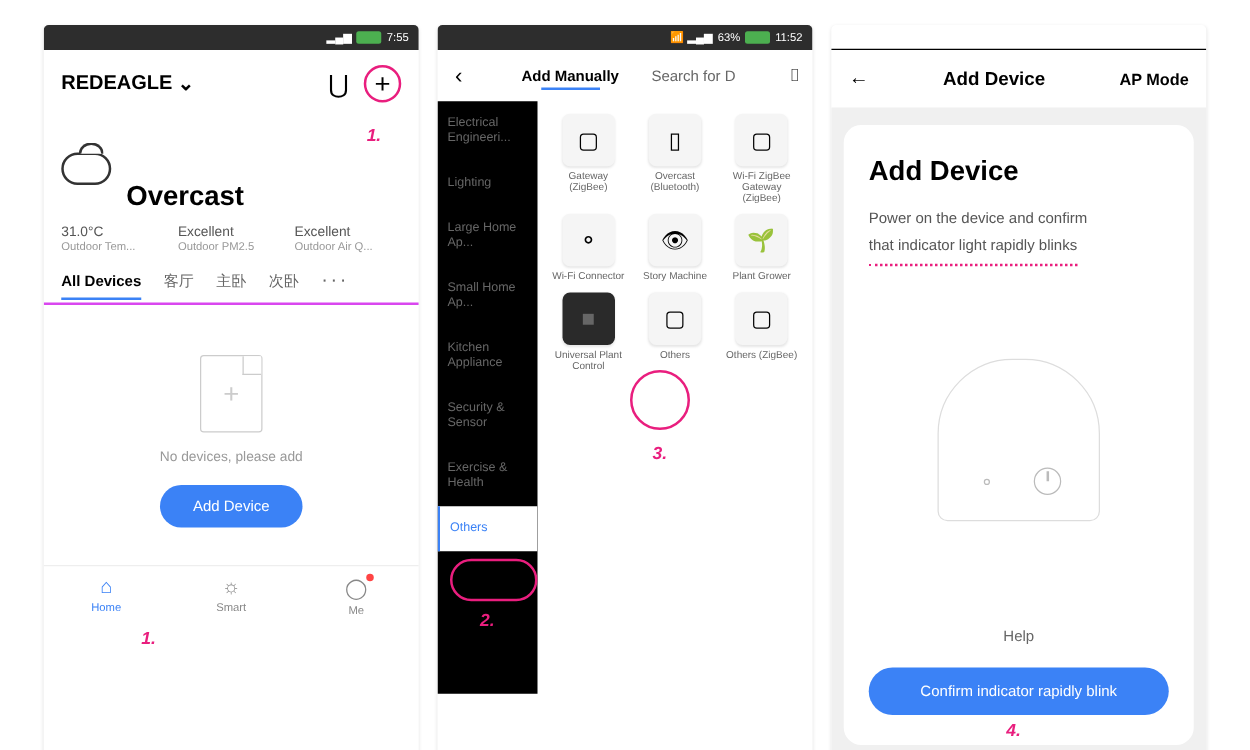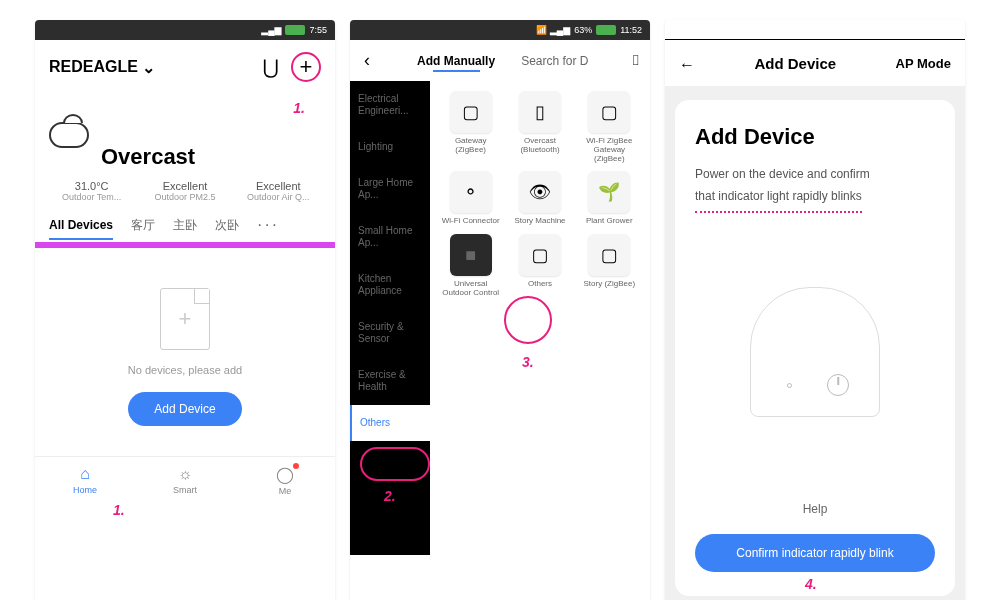--- a/index.html
+++ b/index.html
@@ -16,26 +16,26 @@
 .header1 { display: flex; justify-content: space-between; align-items: center; padding: 12px 14px; }
 .home-name { font-weight: 700; font-size: 16px; display: flex; align-items: center; gap: 4px; }
 .header-icons { display: flex; gap: 12px; align-items: center; font-size: 20px; }
 .plus-circle { border: 2px solid #e91e7e; border-radius: 50%; width: 30px; height: 30px; display: flex; align-items: center; justify-content: center; font-size: 22px; font-weight: 300; }
 
 .weather { display: flex; align-items: center; gap: 12px; padding: 6px 14px 4px; }
 .cloud-icon { width: 40px; height: 26px; border: 2.5px solid #333; border-radius: 14px; position: relative; }
 .cloud-icon::before { content: ''; position: absolute; top: -10px; left: 12px; width: 16px; height: 16px; border: 2.5px solid #333; border-radius: 50%; background: #fff; border-bottom: none; clip-path: inset(0 0 50% 0); }
 .weather-title { font-size: 22px; font-weight: 700; margin-top: 44px; }
 
-.weather-row { display: flex; padding: 6px 14px 14px; gap: 8px; text-align: center; }
+.weather-row { display: flex; padding: 6px 14px 14px; gap: 8px; }
 .weather-col { flex: 1; }
 .wc-val { font-size: 11px; color: #555; }
 .wc-lab { font-size: 9px; color: #999; }
 
-.tabs { display: flex; padding: 0 14px; gap: 18px; border-bottom: 6px solid #d946ef; padding-bottom: 8px; align-items: center; }
+.tabs { display: flex; padding: 0 14px; gap: 18px; border-bottom: 2px solid #d946ef; padding-bottom: 8px; align-items: center; }
 .tab { font-size: 12px; color: #666; position: relative; }
 .tab.active { color: #000; font-weight: 600; }
 .tab.active::after { content:''; position:absolute; bottom:-8px; left:0; right:0; height:2px; background:#3b82f6; }
 .tab-more { color: #666; letter-spacing: 2px; }
 
 .empty-area { padding: 40px 0 20px; text-align: center; }
 .file-icon { width: 50px; height: 62px; margin: 0 auto 14px; border: 1.5px solid #ccc; border-radius: 3px; position: relative; }
 .file-icon::before { content:''; position:absolute; top:0; right:0; width:14px; height:14px; background:#fff; border-left:1.5px solid #ccc; border-bottom:1.5px solid #ccc; }
 .file-plus { position:absolute; top:50%; left:50%; transform:translate(-50%,-50%); color:#ccc; font-size:22px; font-weight:300; }
 .empty-text { font-size: 11px; color: #999; margin-bottom: 16px; }
@@ -197,29 +197,29 @@
       <div class="dev">
             <div class="dev-img">👁</div>
             <div class="dev-lbl">Story Machine</div>
           </div>
       <div class="dev">
             <div class="dev-img">🌱</div>
             <div class="dev-lbl">Plant Grower</div>
           </div>
       <div class="dev">
             <div class="dev-img dark">■</div>
-            <div class="dev-lbl">Universal Outdoor Control</div>
+            <div class="dev-lbl">Universal Plant Control</div>
           </div>
       <div class="dev">
             <div class="dev-img">▢</div>
             <div class="dev-lbl">Others</div>
           </div>
       <div class="dev">
             <div class="dev-img">▢</div>
-            <div class="dev-lbl">Story (ZigBee)</div>
+            <div class="dev-lbl">Others (ZigBee)</div>
           </div>
     </div>
   </div>
   <div class="circle-anno" style="top:427px; left:10px; width:70px; height:34px; border-radius:18px"></div>
   <div class="anno" style="top:468px; left:34px">2.</div>
   <div class="circle-anno" style="top:276px; left:154px; width:48px; height:48px"></div>
   <div class="anno" style="top:334px; left:172px">3.</div>
 </div>
 
 <div class="phone">

